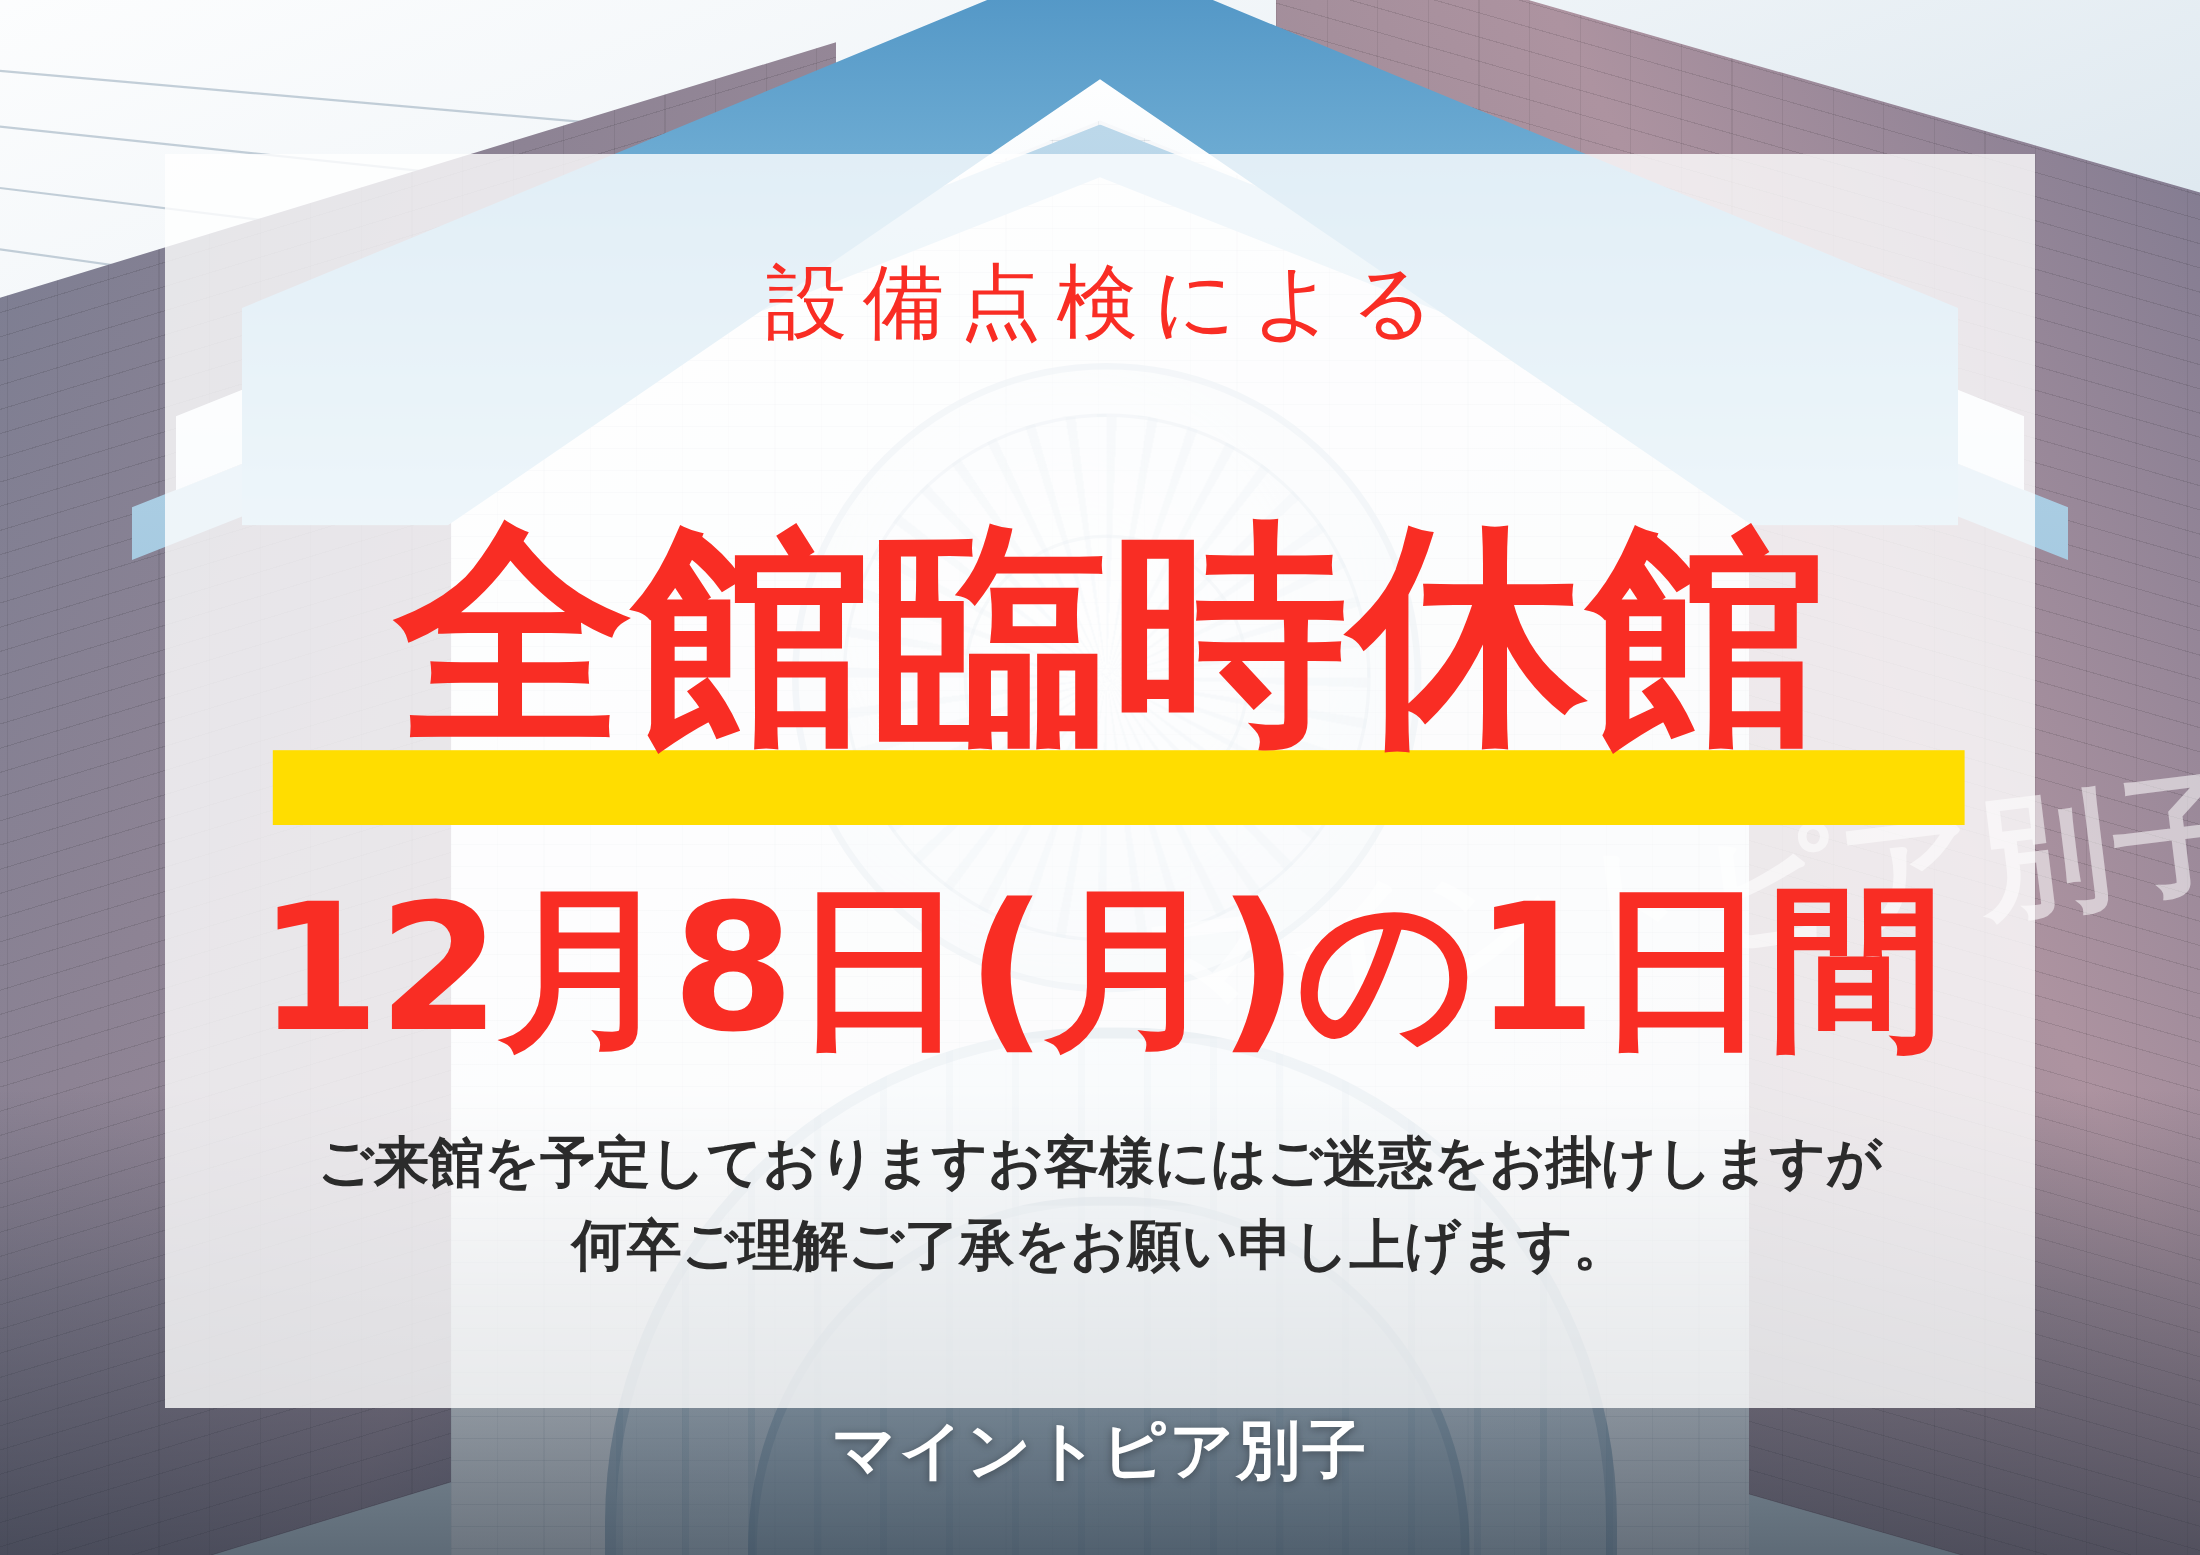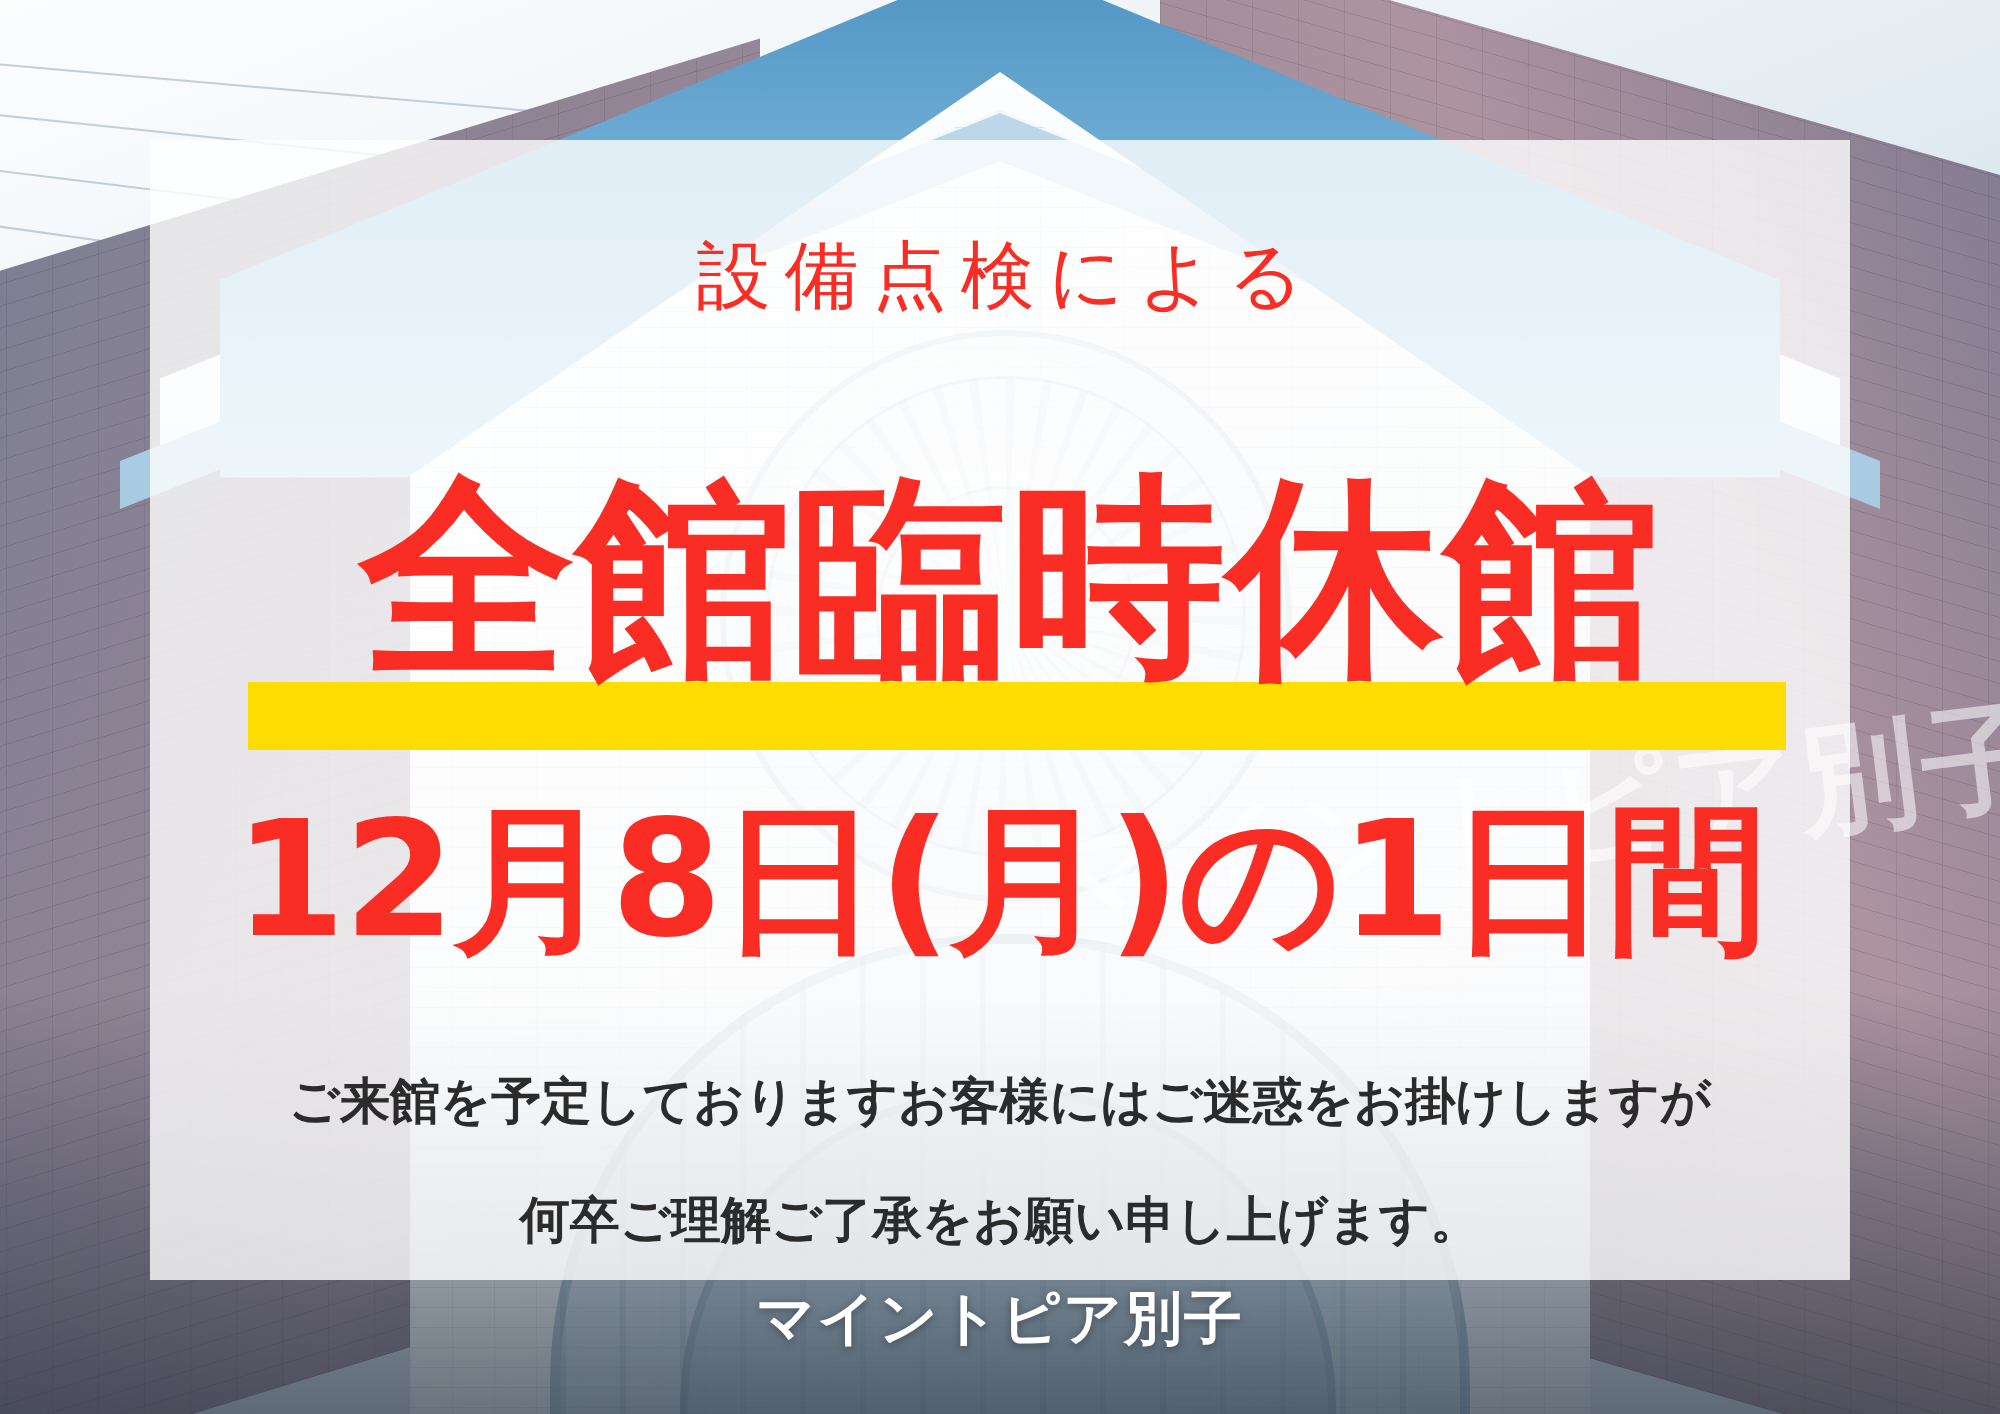--- a/index.html
+++ b/index.html
@@ -240,21 +240,21 @@
     position: absolute;
     left: 0; right: 0;
     top: 1020px;
     text-align: center;
     color: #2b2b2b;
     font-weight: bold;
     font-size: 50px;
     line-height: 1.5;
     font-family: "DejaVu Sans", "Liberation Sans", sans-serif;
   }
-  .body-text div { white-space: nowrap; margin-top: 44px; }
+  .body-text div { white-space: nowrap; }
 
   .footer {
     position: absolute;
     left: 0; right: 0;
     bottom: 56px;
     text-align: center;
     color: #ffffff;
     font-weight: bold;
     font-size: 58px;
     letter-spacing: 2px;

